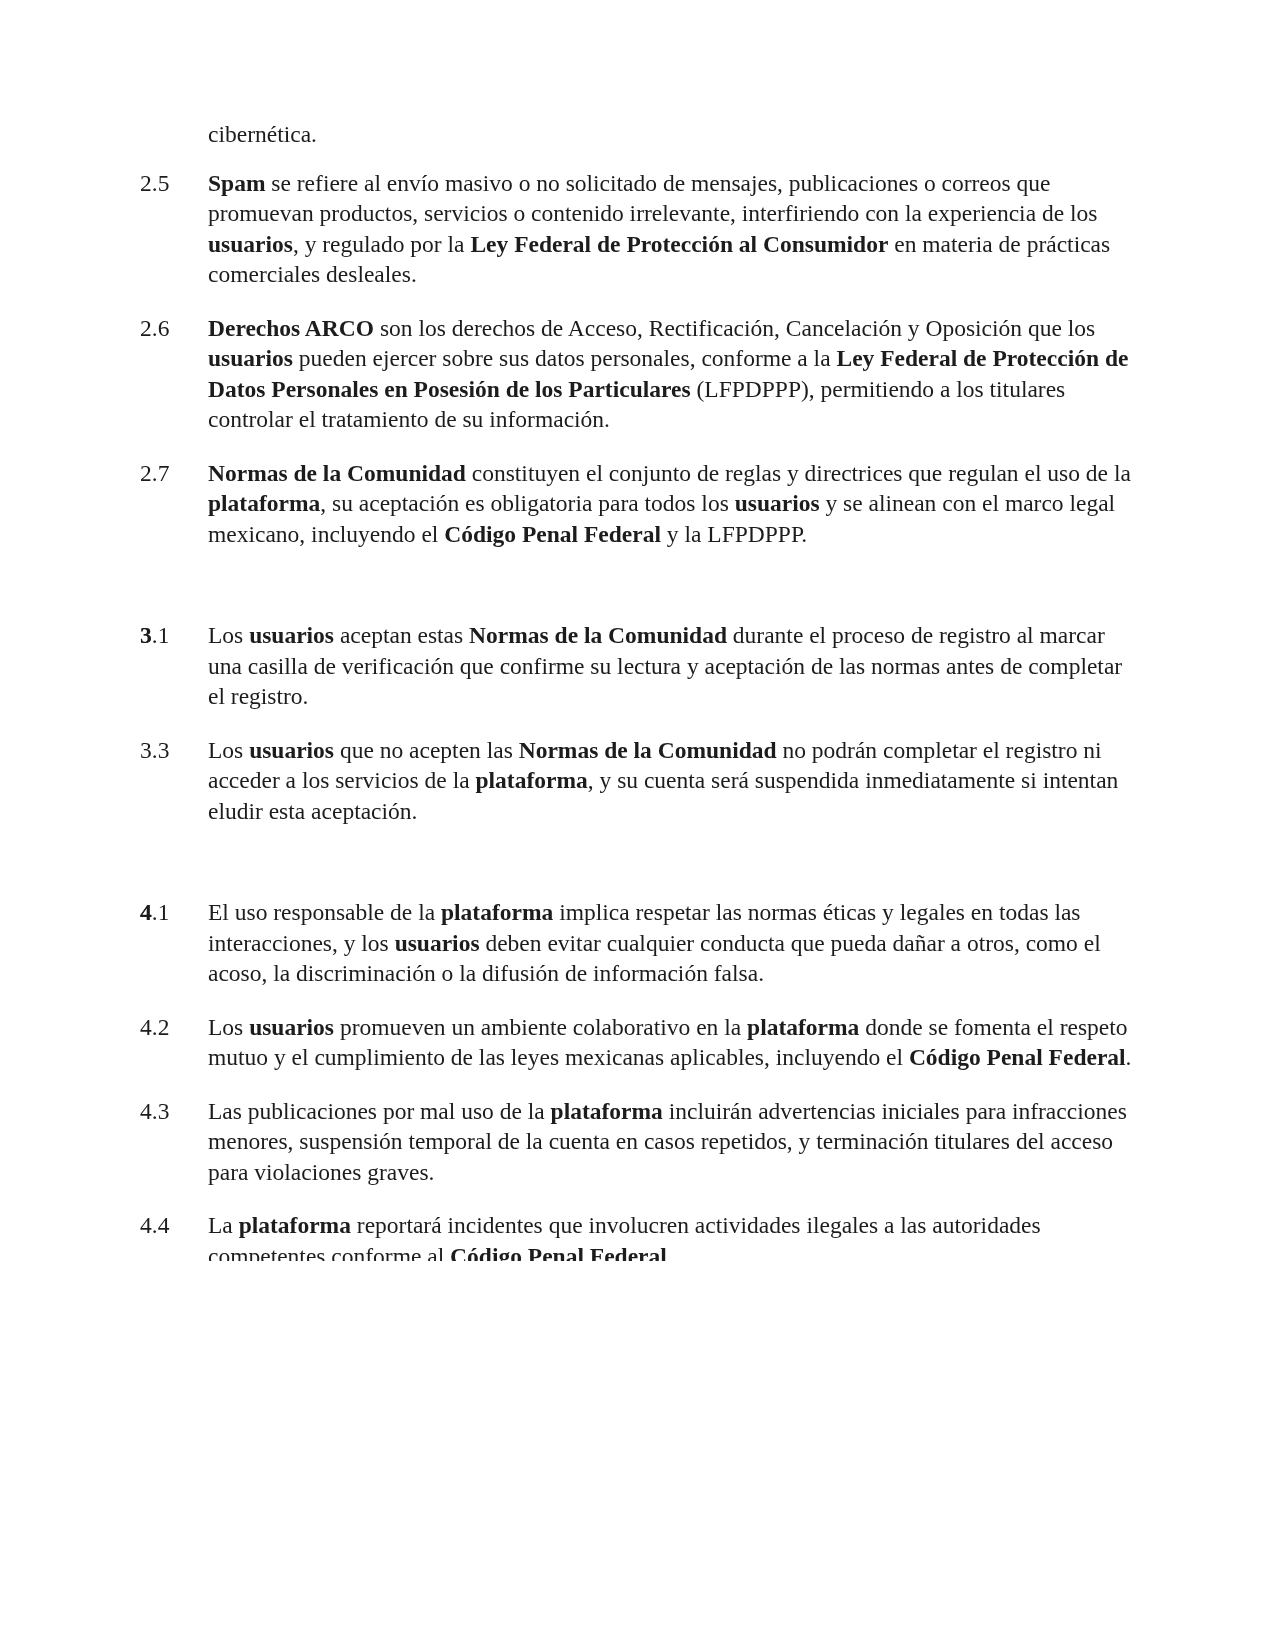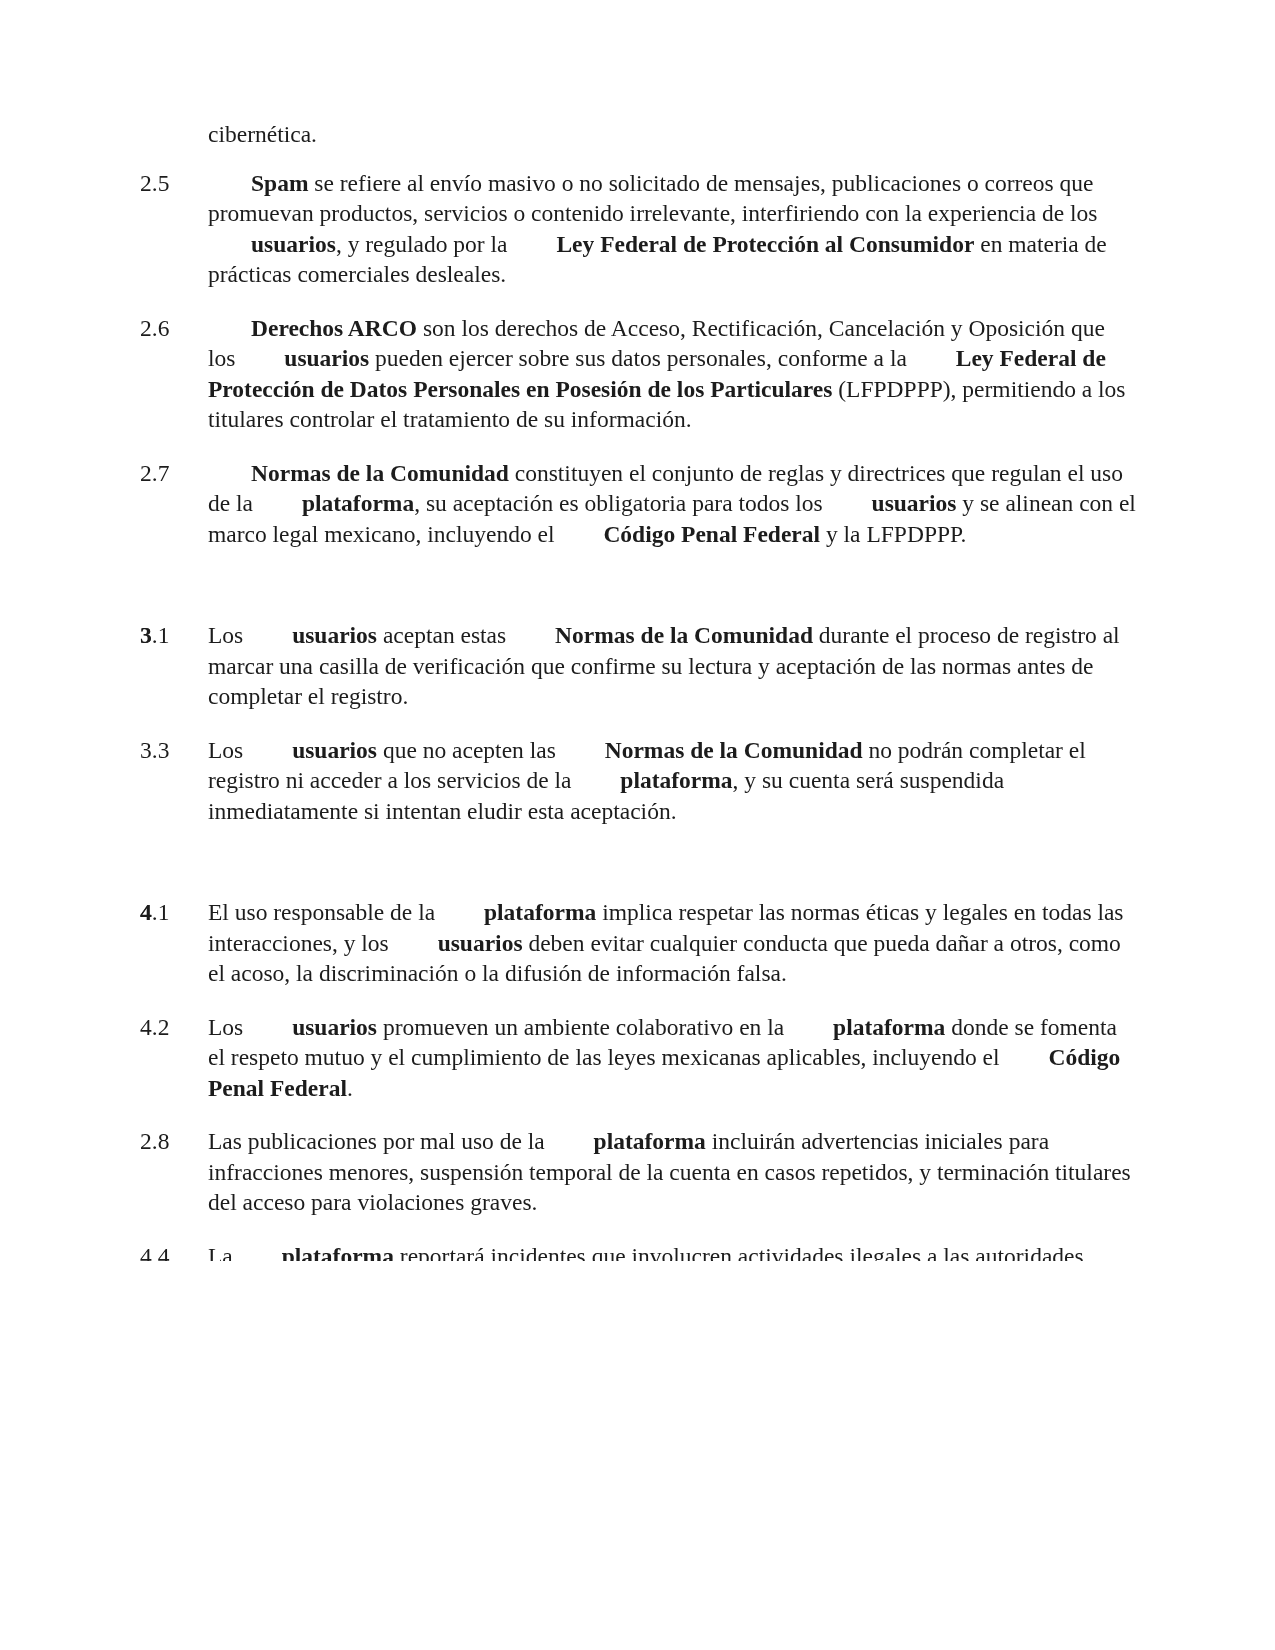--- a/index.html
+++ b/index.html
@@ -46,34 +46,33 @@
     margin-bottom: 18px;
   }
   .block.heading {
     margin-top: 71px;
     margin-bottom: 23px;
     font-weight: 700;
     letter-spacing: 0.2px;
   }
   .run-b {
     font-weight: 700;
-    margin-left: 43px;
   }
 </style>
 </head>
 <body>
 
 <div class="page">
   <div class="content">
       <div class="block cont"><span class="txt"><span class="run">cibernética.</span></span></div>
       <div class="block item"><span class="num">2.5</span><span class="txt"><span class="run-b">Spam</span><span class="run"> se refiere al envío masivo o no solicitado de mensajes, publicaciones o correos que promuevan productos, servicios o contenido irrelevante, interfiriendo con la experiencia de los </span><span class="run-b">usuarios</span><span class="run">, y regulado por la </span><span class="run-b">Ley Federal de Protección al Consumidor</span><span class="run"> en materia de prácticas comerciales desleales.</span></span></div>
       <div class="block item"><span class="num">2.6</span><span class="txt"><span class="run-b">Derechos ARCO</span><span class="run"> son los derechos de Acceso, Rectificación, Cancelación y Oposición que los </span><span class="run-b">usuarios</span><span class="run"> pueden ejercer sobre sus datos personales, conforme a la </span><span class="run-b">Ley Federal de Protección de Datos Personales en Posesión de los Particulares</span><span class="run"> (LFPDPPP), permitiendo a los titulares controlar el tratamiento de su información.</span></span></div>
       <div class="block item"><span class="num">2.7</span><span class="txt"><span class="run-b">Normas de la Comunidad</span><span class="run"> constituyen el conjunto de reglas y directrices que regulan el uso de la </span><span class="run-b">plataforma</span><span class="run">, su aceptación es obligatoria para todos los </span><span class="run-b">usuarios</span><span class="run"> y se alinean con el marco legal mexicano, incluyendo el </span><span class="run-b">Código Penal Federal</span><span class="run"> y la LFPDPPP.</span></span></div>
       <div class="block heading"><span class="num">3</span></div>
       <div class="block item"><span class="num">3.1</span><span class="txt"><span class="run">Los </span><span class="run-b">usuarios</span><span class="run"> aceptan estas </span><span class="run-b">Normas de la Comunidad</span><span class="run"> durante el proceso de registro al marcar una casilla de verificación que confirme su lectura y aceptación de las normas antes de completar el registro.</span></span></div>
       <div class="block item"><span class="num">3.3</span><span class="txt"><span class="run">Los </span><span class="run-b">usuarios</span><span class="run"> que no acepten las </span><span class="run-b">Normas de la Comunidad</span><span class="run"> no podrán completar el registro ni acceder a los servicios de la </span><span class="run-b">plataforma</span><span class="run">, y su cuenta será suspendida inmediatamente si intentan eludir esta aceptación.</span></span></div>
       <div class="block heading"><span class="num">4</span></div>
       <div class="block item"><span class="num">4.1</span><span class="txt"><span class="run">El uso responsable de la </span><span class="run-b">plataforma</span><span class="run"> implica respetar las normas éticas y legales en todas las interacciones, y los </span><span class="run-b">usuarios</span><span class="run"> deben evitar cualquier conducta que pueda dañar a otros, como el acoso, la discriminación o la difusión de información falsa.</span></span></div>
       <div class="block item"><span class="num">4.2</span><span class="txt"><span class="run">Los </span><span class="run-b">usuarios</span><span class="run"> promueven un ambiente colaborativo en la </span><span class="run-b">plataforma</span><span class="run"> donde se fomenta el respeto mutuo y el cumplimiento de las leyes mexicanas aplicables, incluyendo el </span><span class="run-b">Código Penal Federal</span><span class="run">.</span></span></div>
-      <div class="block item"><span class="num">2.8</span><span class="txt"><span class="run">Las publicaciones por mal uso de la </span><span class="run-b">plataforma</span><span class="run"> incluirán advertencias iniciales para infracciones menores, suspensión temporal de la cuenta en casos repetidos, y terminación titulares del acceso para violaciones graves.</span></span></div>
+      <div class="block item"><span class="num">4.3</span><span class="txt"><span class="run">Las publicaciones por mal uso de la </span><span class="run-b">plataforma</span><span class="run"> incluirán advertencias iniciales para infracciones menores, suspensión temporal de la cuenta en casos repetidos, y terminación titulares del acceso para violaciones graves.</span></span></div>
       <div class="block item"><span class="num">4.4</span><span class="txt"><span class="run">La </span><span class="run-b">plataforma</span><span class="run"> reportará incidentes que involucren actividades ilegales a las autoridades competentes conforme al </span><span class="run-b">Código Penal Federal</span><span class="run">.</span></span></div>
     </div>
 </div>
 
 </body></html>

